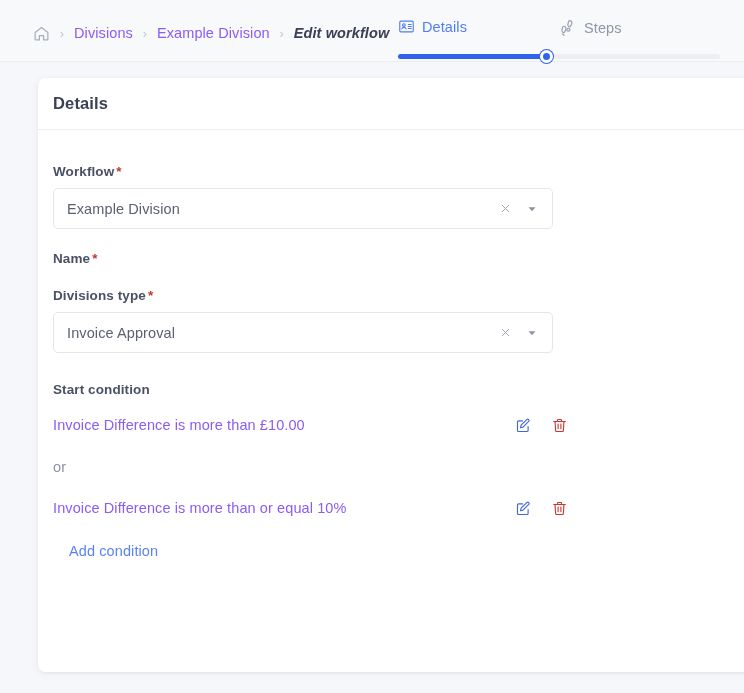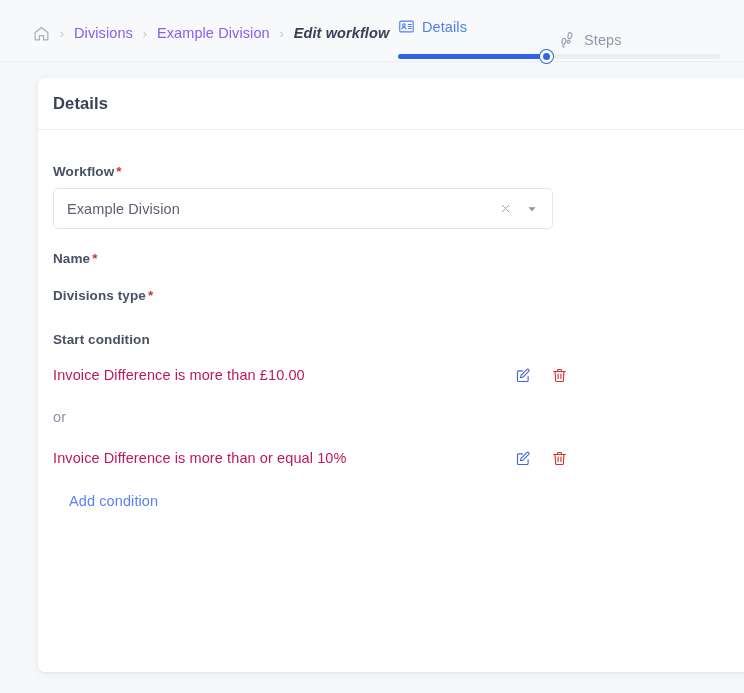--- a/index.html
+++ b/index.html
@@ -84,21 +84,21 @@
     gap: 7px;
     background: none;
     border: none;
     padding: 0;
     cursor: pointer;
     font-family: inherit;
     font-size: 14.5px;
     letter-spacing: .1px;
   }
   .step-tab.details { position: absolute; left: 0; top: 0; }
-  .step-tab.steps   { position: absolute; left: 160px; top: 12px; }
+  .step-tab.steps   { position: absolute; left: 160px; top: 0; }
   .step-tab.active .step-label { color: #4f7ef0; }
   .step-tab .step-label { color: #8f96a7; }
   .step-icon { display: inline-flex; align-items: center; justify-content: center; }
 
   .stepper-track {
     position: relative;
     margin-top: 12px;
     height: 5px;
     border-radius: 3px;
     background: #eceef3;
@@ -223,21 +223,21 @@
   .cond-row {
     position: relative;
     width: 516px;
     display: flex;
     align-items: center;
     min-height: 22px;
     margin-bottom: 23px;
   }
   .cond-text {
     font-size: 14.5px;
-    color: #be185d;
+    color: #8b5cf6;
     letter-spacing: .1px;
   }
   .cond-actions {
     position: absolute;
     right: 0;
     top: 50%;
     transform: translateY(-50%);
     display: flex;
     align-items: center;
     gap: 16px;
@@ -358,20 +358,33 @@
     <div class="field">
       <label class="field-label">
         <span>Name</span><span class="req">*</span>
       </label>
     </div>
 
     <div class="field">
       <label class="field-label">
         <span>Divisions type</span><span class="req">*</span>
       </label>
+      <div class="control select">
+        <span class="control-value">Invoice Approval</span>
+        <span class="sel-clear">
+          <svg width="11" height="11" viewBox="0 0 24 24" fill="none" stroke="currentColor" stroke-width="2.1" stroke-linecap="round">
+            <path d="M5 5l14 14M19 5 5 19"></path>
+          </svg>
+        </span>
+        <span class="sel-caret">
+          <svg width="12" height="12" viewBox="0 0 24 24" fill="currentColor">
+            <path d="M5 8.5h14L12 16.5z"></path>
+          </svg>
+        </span>
+      </div>
     </div>
 
     <div class="conditions">
       <div class="cond-title">Start condition</div>
 
       <div class="cond-row">
         <span class="cond-text">Invoice Difference is more than £10.00</span>
         <span class="cond-actions">
           <button class="icon-btn icon-edit">
             <svg width="17" height="17" viewBox="0 0 24 24" fill="none" stroke="currentColor" stroke-width="1.6" stroke-linecap="round" stroke-linejoin="round">

